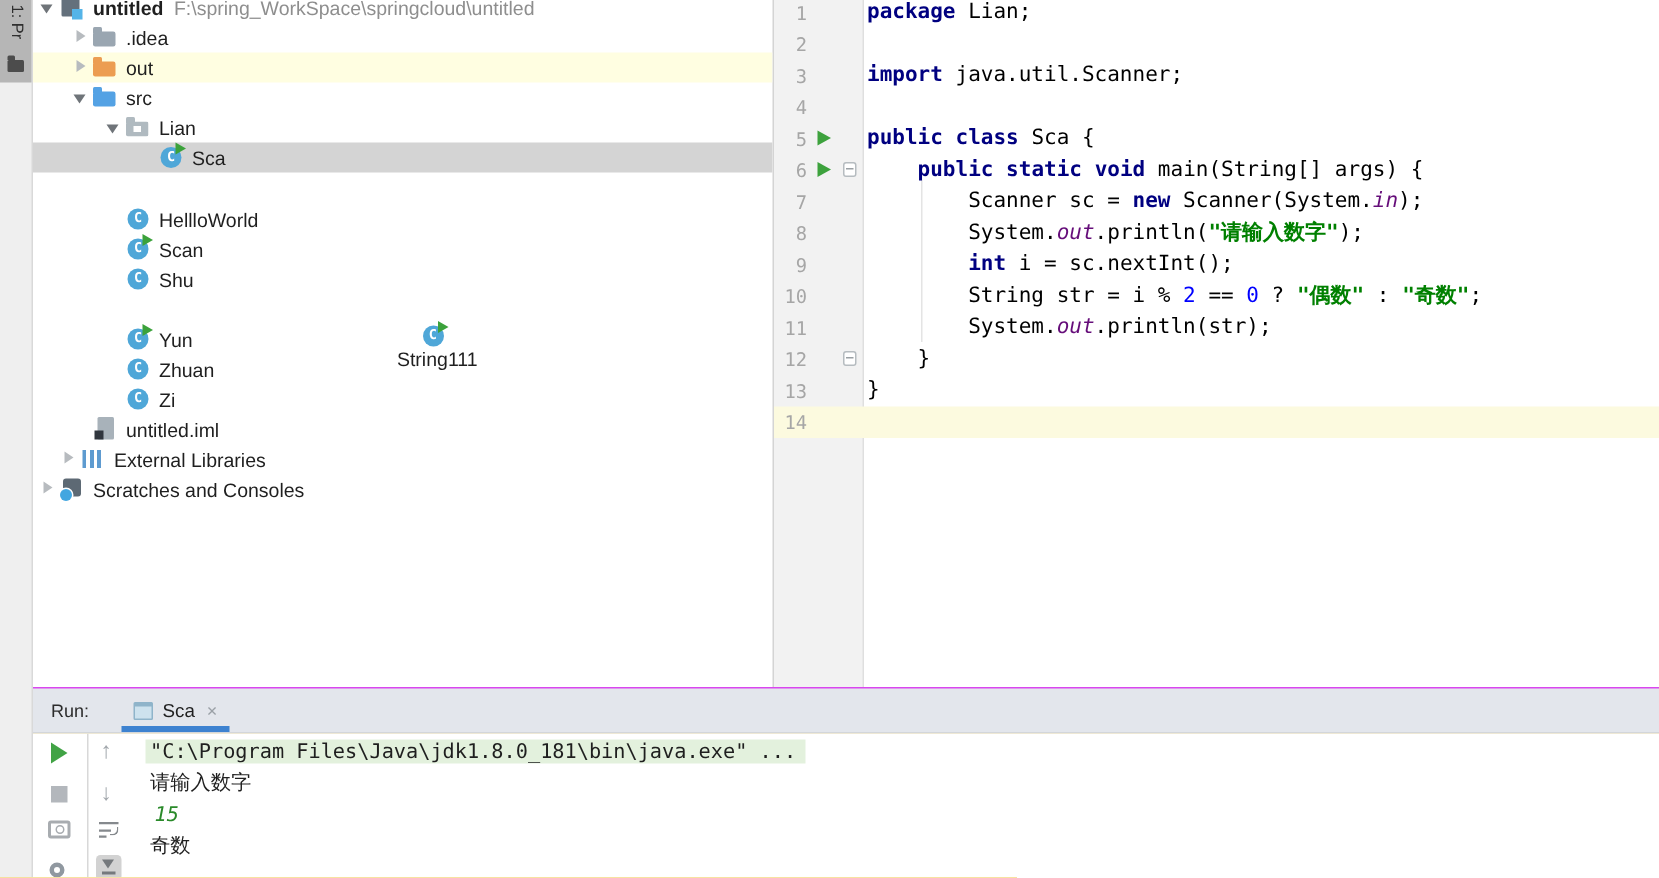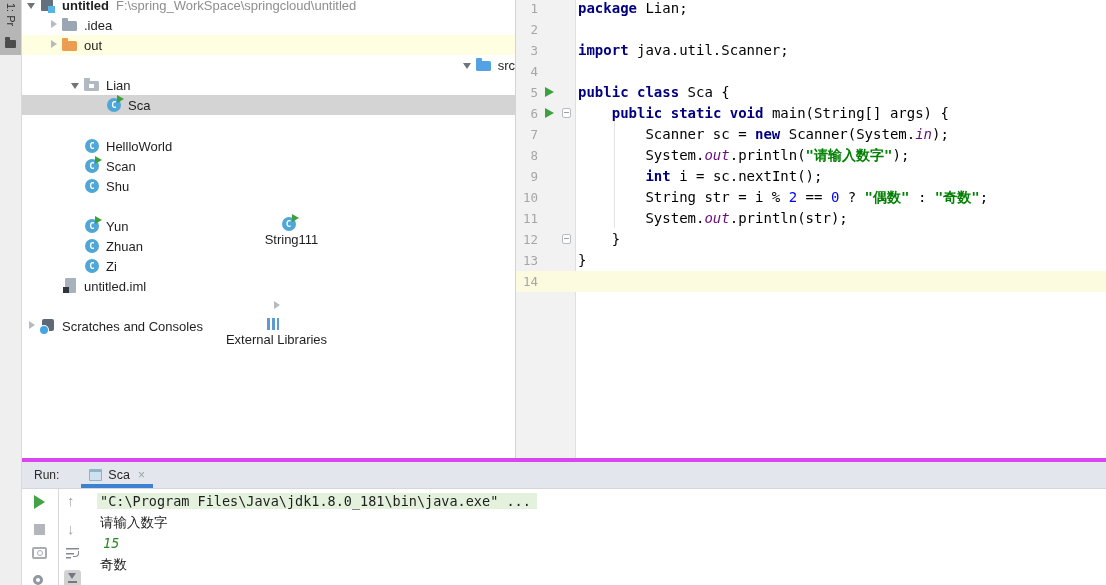--- a/index.html
+++ b/index.html
@@ -67,21 +67,21 @@
       border:1px solid #b6bcc0;border-radius:2px;box-sizing:border-box;}
   .gfold::after{content:"";position:absolute;left:1px;right:1px;top:3px;height:1px;background:#9aa0a4;}
   .ct{position:absolute;left:62px;top:0;margin:0;white-space:pre;font:inherit;}
   .tok-kw{color:#000080;font-weight:bold;}
   .tok-s{color:#008000;font-weight:bold;}
   .tok-n{color:#0000ff;}
   .tok-fi{color:#660e7a;font-style:italic;}
   .tok-p{color:#000;}
   
   #run-panel{position:absolute;left:22px;top:458px;right:0;bottom:0;}
-  #run-header{height:31px;background:#e3e6ec;border-top:4px solid #d946ef;border-bottom:1px solid #d3d6da;
+  #run-header{height:31px;background:#e3e6ec;border-top:1px solid #d946ef;border-bottom:1px solid #d3d6da;
       box-sizing:border-box;display:flex;align-items:center;}
   #run-label{margin-left:12px;font-size:12px;color:#2b2b2b;}
   #run-tab{position:relative;margin-left:22px;height:100%;display:flex;align-items:center;padding:0 8px;}
   .rticon{width:13px;height:12px;background:#cde2ee;border:1px solid #8fb4ca;border-top-width:3px;
       border-radius:1px;margin-right:6px;box-sizing:border-box;}
   #run-tab-title{font-size:12.5px;color:#1f1f1f;}
   #run-tab-close{margin-left:8px;color:#9aa0a6;font-size:12px;line-height:12px;}
   #tab-underline{position:absolute;left:0;right:0;bottom:0;height:4px;background:#3d82d0;}
   #run-body{position:absolute;left:0;top:31px;right:0;bottom:0;background:#fff;overflow:hidden;}
   #tb1{position:absolute;left:0;top:0;width:36px;bottom:0;}
@@ -136,21 +136,21 @@
         <div class="trow" style="padding-left: 24px;">
           <span class="chev right"></span>
           <span class="ti folder gray"></span>
           <span class="tlabel">.idea</span>
         </div>
         <div class="trow yellow" style="padding-left: 24px;">
           <span class="chev right"></span>
           <span class="ti folder orange"></span>
           <span class="tlabel">out</span>
         </div>
-        <div class="trow" style="padding-left: 24px; justify-content: flex-end;">
+        <div class="trow" style="padding-left: 24px;">
           <span class="chev down"></span>
           <span class="ti folder blue"></span>
           <span class="tlabel">src</span>
         </div>
         <div class="trow" style="padding-left: 46px;">
           <span class="chev down"></span>
           <span class="ti package"></span>
           <span class="tlabel">Lian</span>
         </div>
         <div class="trow selected" style="padding-left: 68px;">
@@ -199,21 +199,21 @@
         <div class="trow" style="padding-left: 46px;">
           <span class="chev"></span>
           <span class="ti class"></span>
           <span class="tlabel">Zi</span>
         </div>
         <div class="trow" style="padding-left: 24px;">
           <span class="chev"></span>
           <span class="ti iml"></span>
           <span class="tlabel">untitled.iml</span>
         </div>
-        <div class="trow" style="padding-left: 16px; flex-direction: column;">
+        <div class="trow" style="padding-left: 16px;">
           <span class="chev right"></span>
           <span class="ti lib"></span>
           <span class="tlabel">External Libraries</span>
         </div>
         <div class="trow" style="padding-left: 2px;">
           <span class="chev right"></span>
           <span class="ti scratch"></span>
           <span class="tlabel">Scratches and Consoles</span>
         </div>
       </div>

